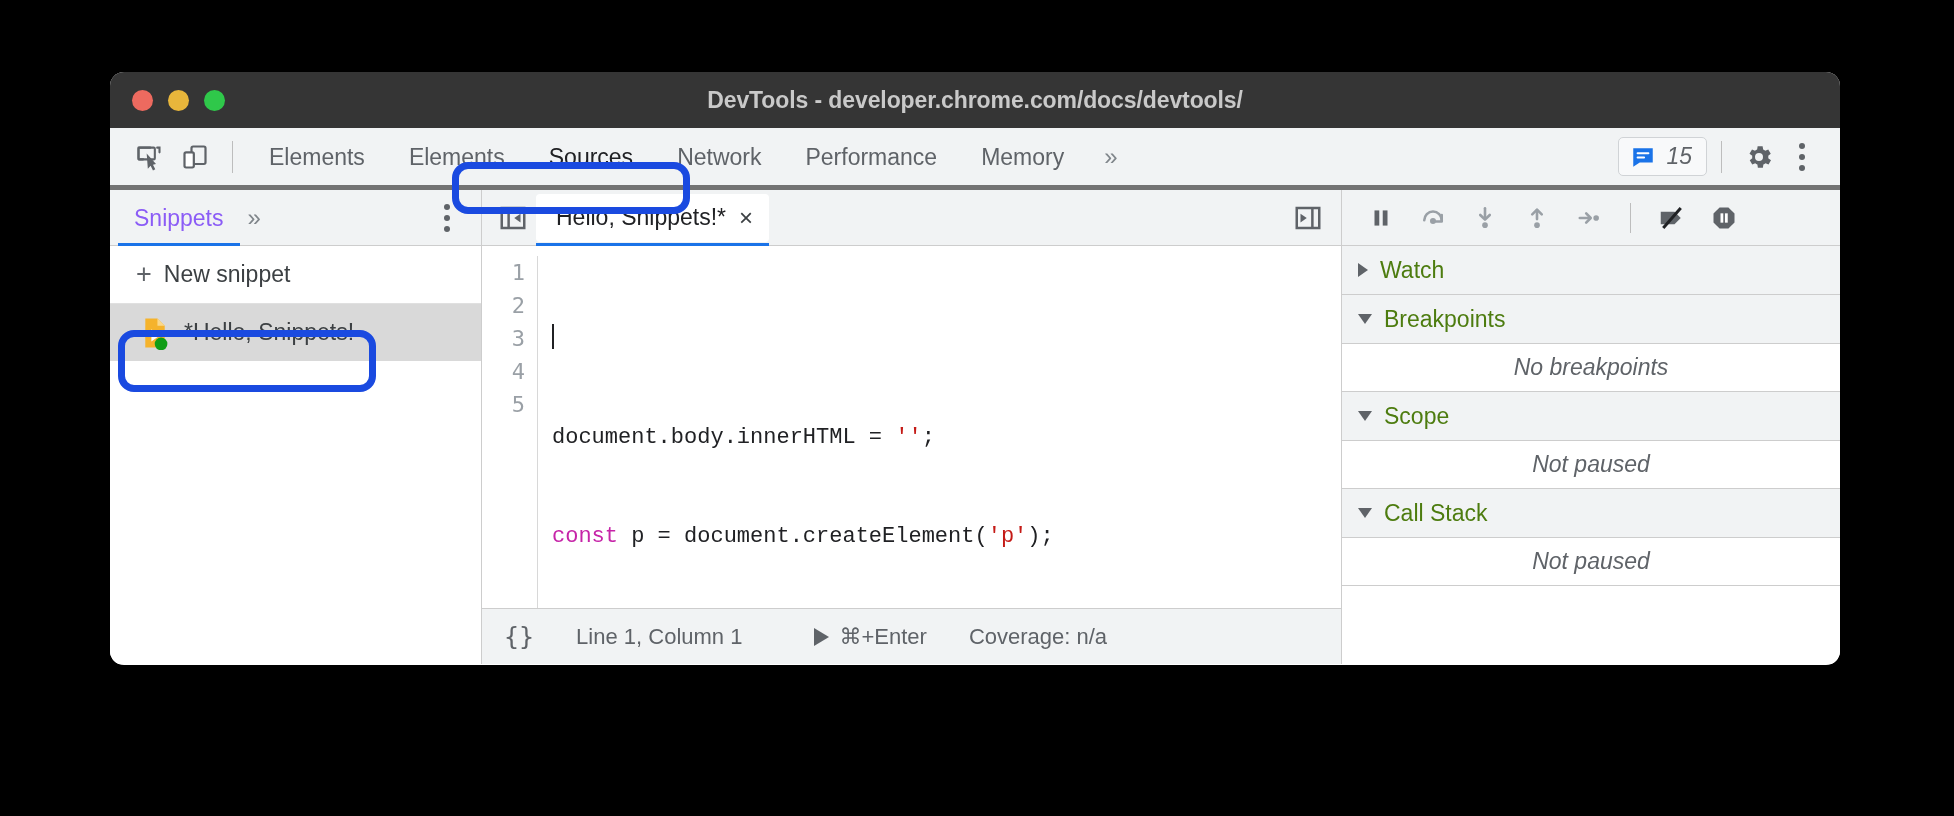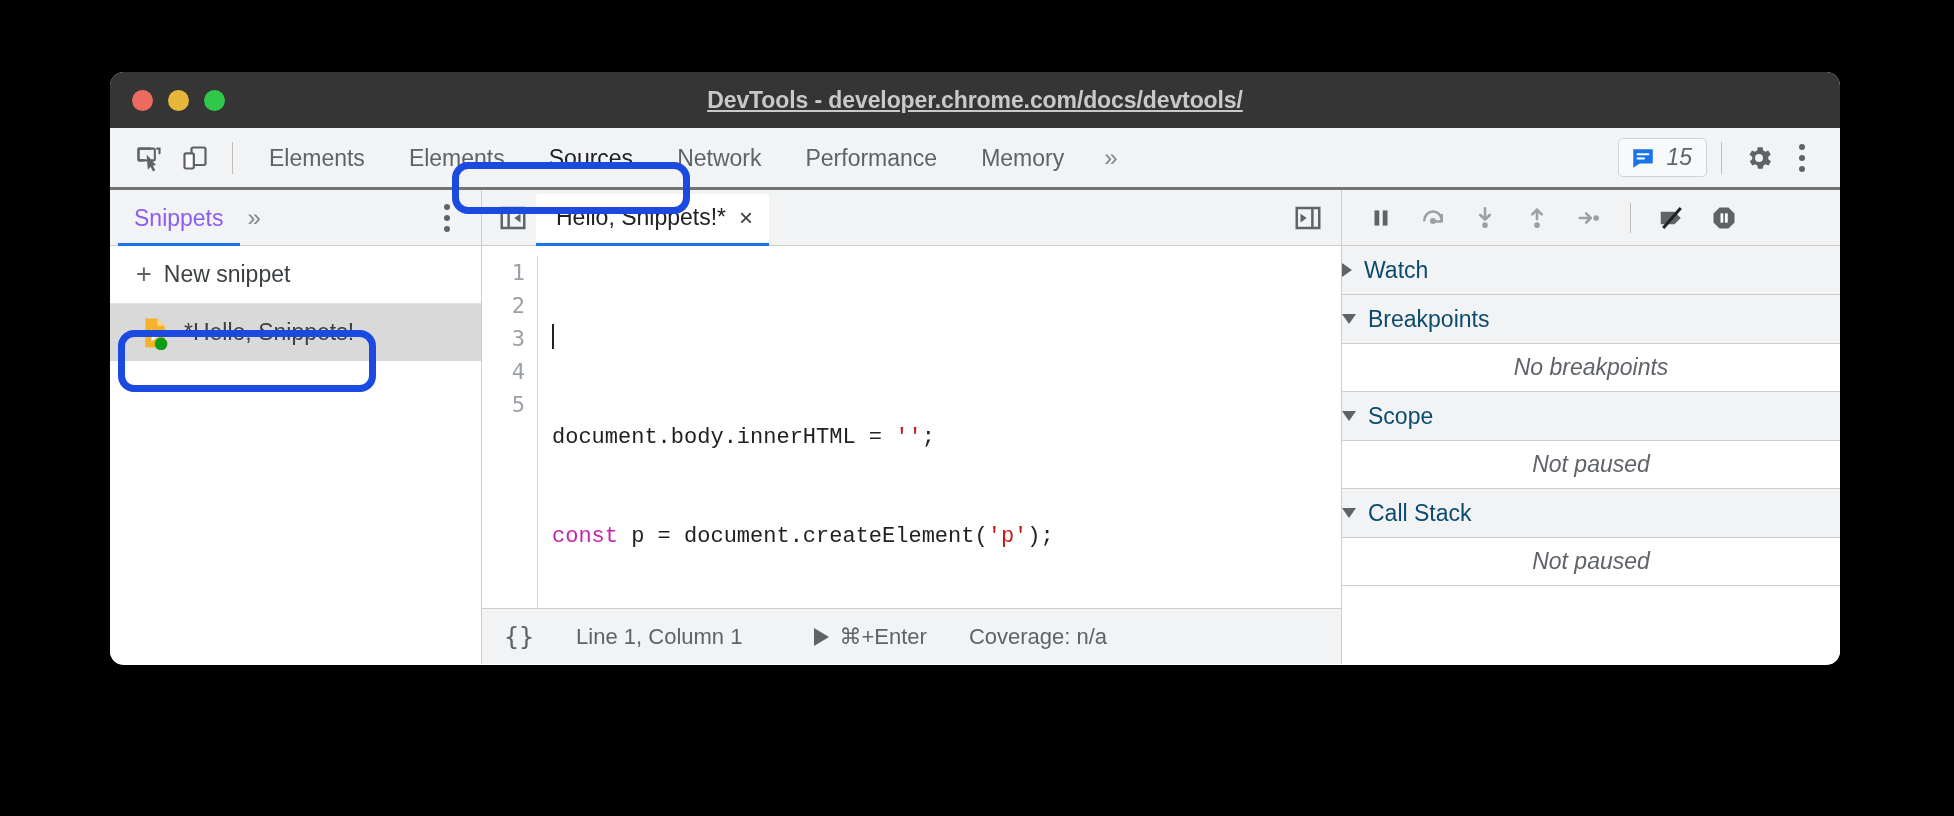--- a/index.html
+++ b/index.html
@@ -53,28 +53,27 @@
   }
   .dot { width: 21px; height: 21px; border-radius: 50%; }
   .dot-red    { background: #ed6a5f; }
   .dot-yellow { background: #e8b63b; }
   .dot-green  { background: #2fc84a; }
   .title-text {
     color: #c9c9c9;
     font-size: 23px;
     font-weight: bold;
     letter-spacing: -0.1px;
-    text-decoration: underline;
   }
 
   
   .toolbar {
     height: 62px;
     background: #f1f3f4;
-    border-bottom: 3px solid #737373;
+    border-bottom: 5px solid #737373;
     display: flex;
     align-items: center;
     padding: 0 0 0 16px;
   }
   .tb-icon-btn {
     width: 46px; height: 46px;
     display: flex; align-items: center; justify-content: center;
     border-radius: 4px;
     cursor: pointer;
   }
@@ -315,23 +314,23 @@
   }
   .dbg-sep { width: 1px; height: 30px; background: #bdbdbd; margin: 0 12px; }
 
   .section-head {
     height: 49px;
     background: #f1f3f4;
     border-bottom: 1px solid #cdcdcd;
     display: flex;
     align-items: center;
     gap: 12px;
-    padding-left: 0;
-    font-size: 23px;
-    color: #0c4a6e;
+    padding-left: 16px;
+    font-size: 23px;
+    color: #4d7c0f;
     cursor: pointer;
   }
   .tri-right {
     width: 0; height: 0;
     border-left: 10px solid #5f6368;
     border-top: 7px solid transparent;
     border-bottom: 7px solid transparent;
   }
   .tri-down {
     width: 0; height: 0;

